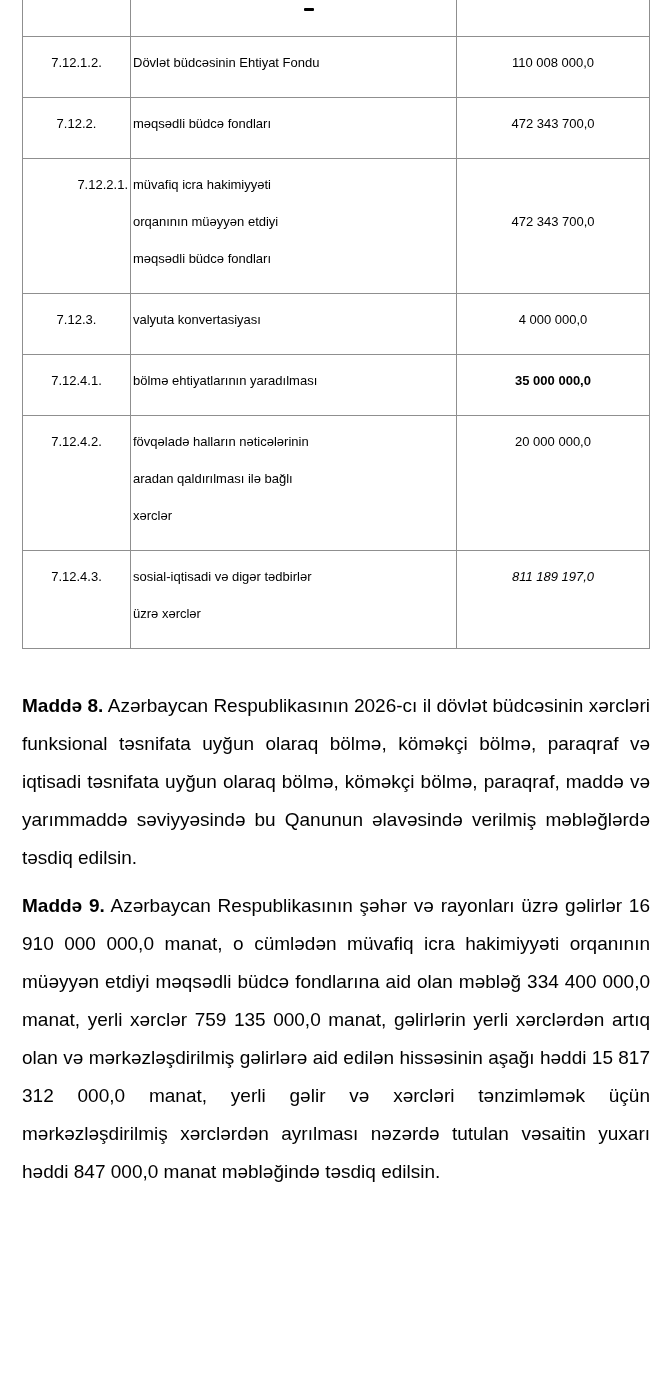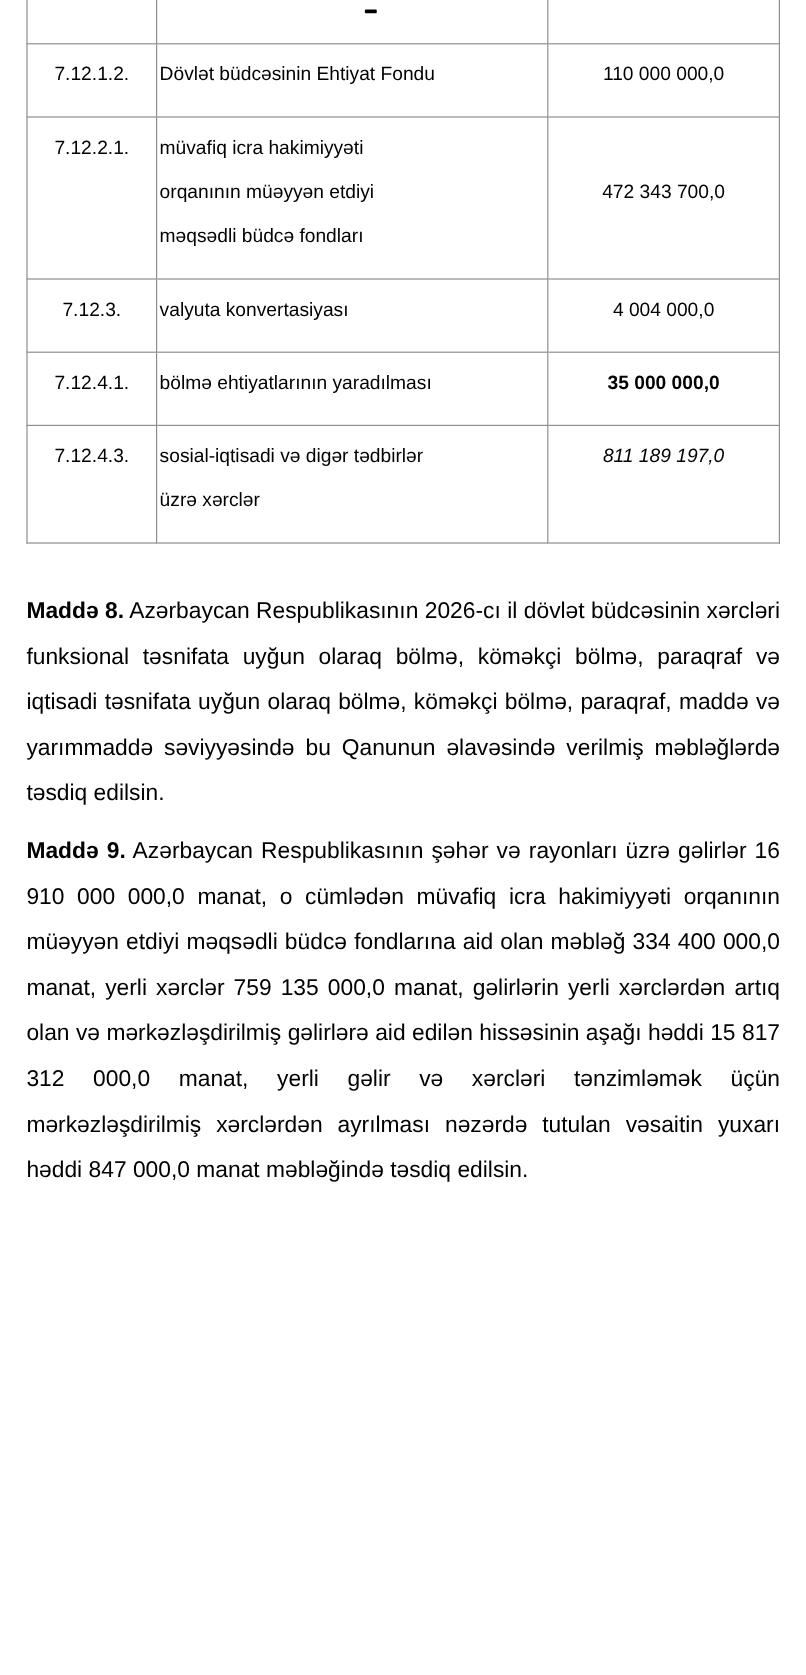--- a/index.html
+++ b/index.html
@@ -14,21 +14,21 @@
     padding: 0 22px;
     width: 628px;
   }
   table.budget {
     border-collapse: collapse;
     width: 627px;
     table-layout: fixed;
   }
   table.budget td {
     border: 1.5px solid #8f8f8f;
-    font-size: 16px;
+    font-size: 13px;
     line-height: 37px;
     vertical-align: top;
     padding: 7px 2px 16px;
     overflow: hidden;
   }
   col.c-code   { width: 108px; }
   col.c-name   { width: 326px; }
   col.c-amount { width: 193px; }
   td.code {
     text-align: center;
@@ -84,36 +84,46 @@
       <tr class="truncated">
         <td class="code" style="border-color: rgb(143, 143, 143);"></td>
         <td class="name" style="border-color: rgb(143, 143, 143);">
           <span class="remnant"></span>
         </td>
         <td class="amount" style="border-color: rgb(143, 143, 143);"></td>
       </tr>
     <tr>
       <td class="code" style="border-color: rgb(143, 143, 143);">7.12.1.2.</td>
       <td class="name" style="border-color: rgb(143, 143, 143);">Dövlət büdcəsinin Ehtiyat Fondu</td>
-      <td class="amount" style="vertical-align: top; border-color: rgb(143, 143, 143);">110 000 000,0</td>
+      <td class="amount" style="vertical-align: top; border-color: rgb(143, 143, 143);">110 008 000,0</td>
     </tr>
         <tr>
-      <td class="code" style="border-color: rgb(143, 143, 143);">7.12.2.1.</td>
+      <td class="code" style="border-color: rgb(143, 143, 143);">7.12.2.</td>
+      <td class="name" style="border-color: rgb(143, 143, 143);">məqsədli büdcə fondları</td>
+      <td class="amount" style="vertical-align: top; border-color: rgb(143, 143, 143);">472 343 700,0</td>
+    </tr>
+        <tr>
+      <td class="code" style="border-color: rgb(143, 143, 143); text-align: right;">7.12.2.1.</td>
       <td class="name" style="border-color: rgb(143, 143, 143);">müvafiq icra hakimiyyəti<br>orqanının müəyyən etdiyi<br>məqsədli büdcə fondları</td>
       <td class="amount" style="vertical-align: middle; border-color: rgb(143, 143, 143);">472 343 700,0</td>
     </tr>
         <tr>
       <td class="code" style="border-color: rgb(143, 143, 143);">7.12.3.</td>
       <td class="name" style="border-color: rgb(143, 143, 143);">valyuta konvertasiyası</td>
-      <td class="amount" style="vertical-align: top; border-color: rgb(143, 143, 143);">4 004 000,0</td>
+      <td class="amount" style="vertical-align: top; border-color: rgb(143, 143, 143);">4 000 000,0</td>
     </tr>
         <tr>
       <td class="code" style="border-color: rgb(143, 143, 143);">7.12.4.1.</td>
       <td class="name" style="border-color: rgb(143, 143, 143);">bölmə ehtiyatlarının yaradılması</td>
       <td class="amount" style="vertical-align: top; border-color: rgb(143, 143, 143); font-weight: bold;">35 000 000,0</td>
+    </tr>
+        <tr>
+      <td class="code" style="border-color: rgb(143, 143, 143);">7.12.4.2.</td>
+      <td class="name" style="border-color: rgb(143, 143, 143);">fövqəladə halların nəticələrinin<br>aradan qaldırılması ilə bağlı<br>xərclər</td>
+      <td class="amount" style="vertical-align: top; border-color: rgb(143, 143, 143);">20 000 000,0</td>
     </tr>
         <tr>
       <td class="code" style="border-color: rgb(143, 143, 143);">7.12.4.3.</td>
       <td class="name" style="border-color: rgb(143, 143, 143);">sosial-iqtisadi və digər tədbirlər<br>üzrə xərclər</td>
       <td class="amount" style="vertical-align: top; border-color: rgb(143, 143, 143); font-style: italic;">811 189 197,0</td>
     </tr>
       </tbody>
   </table>
 
   <p class="law first">

